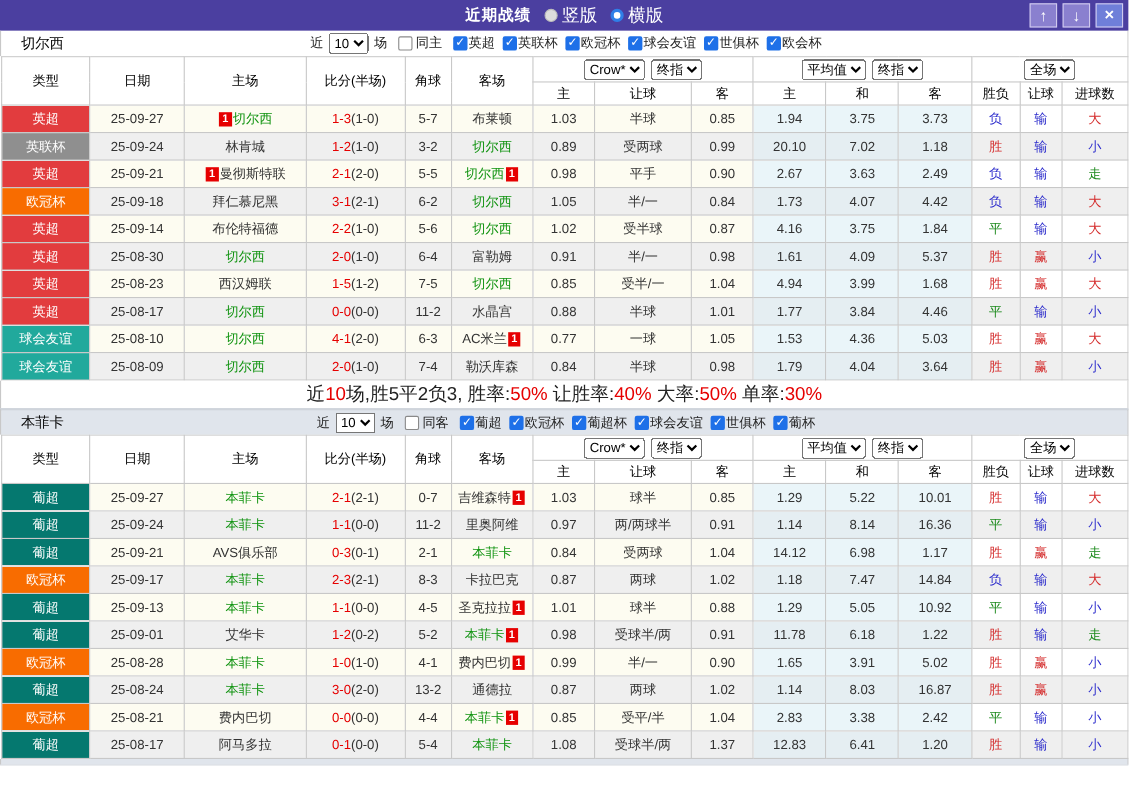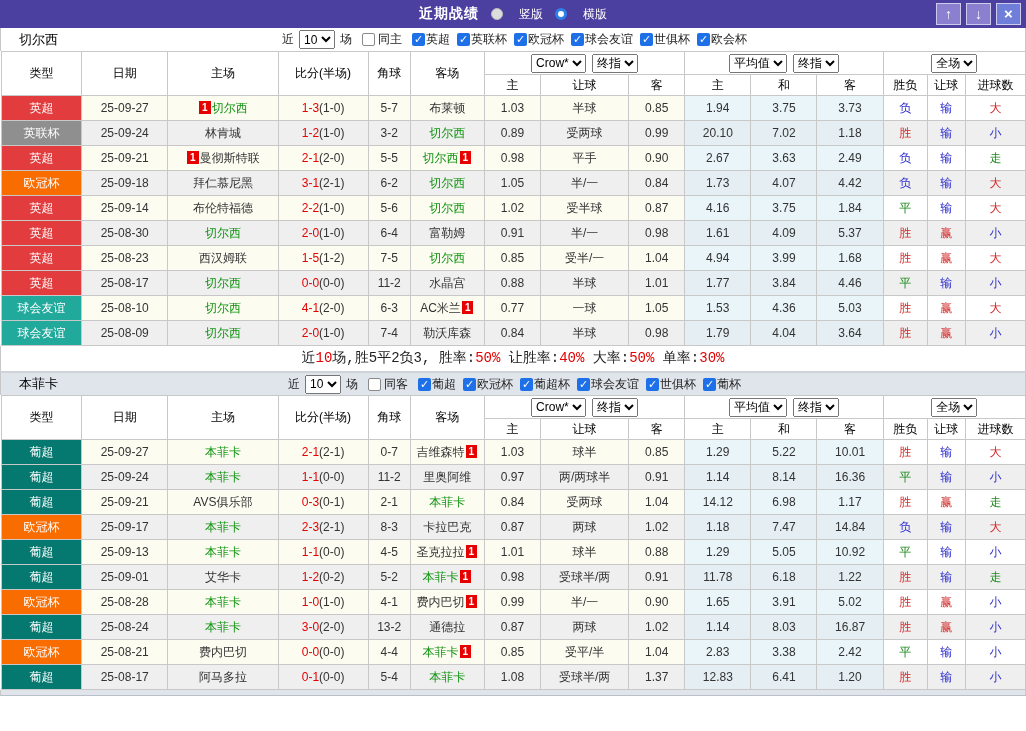--- a/index.html
+++ b/index.html
@@ -7,21 +7,21 @@
     font-family:"Liberation Sans","DejaVu Sans",sans-serif; }
   .page { width:1026px; position:relative; border-bottom:1px solid #b9c0ca; }
 
   
   .titlebar { height:28px; background:var(--bar,#4b3fa0); position:relative;
     display:flex; align-items:center; justify-content:center; color:#fff; }
   .title { font-size:14px; font-weight:bold; letter-spacing:1px; }
   .radio-wrap { display:inline-flex; align-items:center; margin-left:12px; cursor:pointer; }
   .radio { width:12px; height:12px; border-radius:50%; background:#ddd; border:1px solid #bbb; display:inline-block; }
   .radio.on { width:12px; height:12px; background:#fff; border:3px solid #2f7fe8; }
-  .rlabel { font-size:12px; margin-left:16px; color:#fff; }
+  .rlabel { font-size:16px; margin-left:4px; color:#fff; }
   .winbtns { position:absolute; right:5px; top:3px; display:flex; gap:5px; }
   .winbtn { width:25px; height:22px; background:var(--btn,#8a80cf); border:1px solid #cfc9ee;
     color:#fff; font-weight:bold; font-size:14px; line-height:20px; text-align:center; cursor:pointer; }
   .winbtn.close { background:var(--btnclose,#6f7fd9); font-size:15px; }
 
   
   .filterbar { height:23px; display:flex; align-items:center; justify-content:center;
     font-size:12px; color:#222; position:relative; background:#fff;
     border-left:1px solid #c8c8c8; border-right:1px solid #c8c8c8; }
   .filterbar.alt { height:24px; background:#e0e5ec; border-top:2px solid #cfd4db; }
@@ -49,22 +49,22 @@
   tr.r-even td.avg { background:#e5eef2; }
   tr.r-odd td.res { background:#ffffff; }
   td.type { color:#fff; }
   .focal { color:var(--focal,#109310); }
   .scoremain { color:var(--scorered,#e60000); }
   .half { color:#333; }
   .card { display:inline-block; background:var(--cardred,#e60000); color:#fff;
     font-size:10px; font-weight:bold; line-height:13px; padding:0 3px; margin:0 1px; vertical-align:1px; }
 
   
-  .summary { height:25px; line-height:25px; text-align:center; font-size:14px; color:#222;
-    background:#fff; border-left:1px solid #c8c8c8; border-right:1px solid #c8c8c8;font-family:Liberation Mono, monospace; }
+  .summary { height:25px; line-height:25px; text-align:center; font-size:17px; color:#222;
+    background:#fff; border-left:1px solid #c8c8c8; border-right:1px solid #c8c8c8; }
   .sum-red { color:var(--sumred,#e60000); }
   .bottom-strip { height:5px; background:#e0e5ec; border-left:1px solid #c8c8c8; border-right:1px solid #c8c8c8; }
 </style>
 </head>
 <body>
 
 <div class="page">
 
   <div class="titlebar">
     <span class="title">近期战绩</span>

